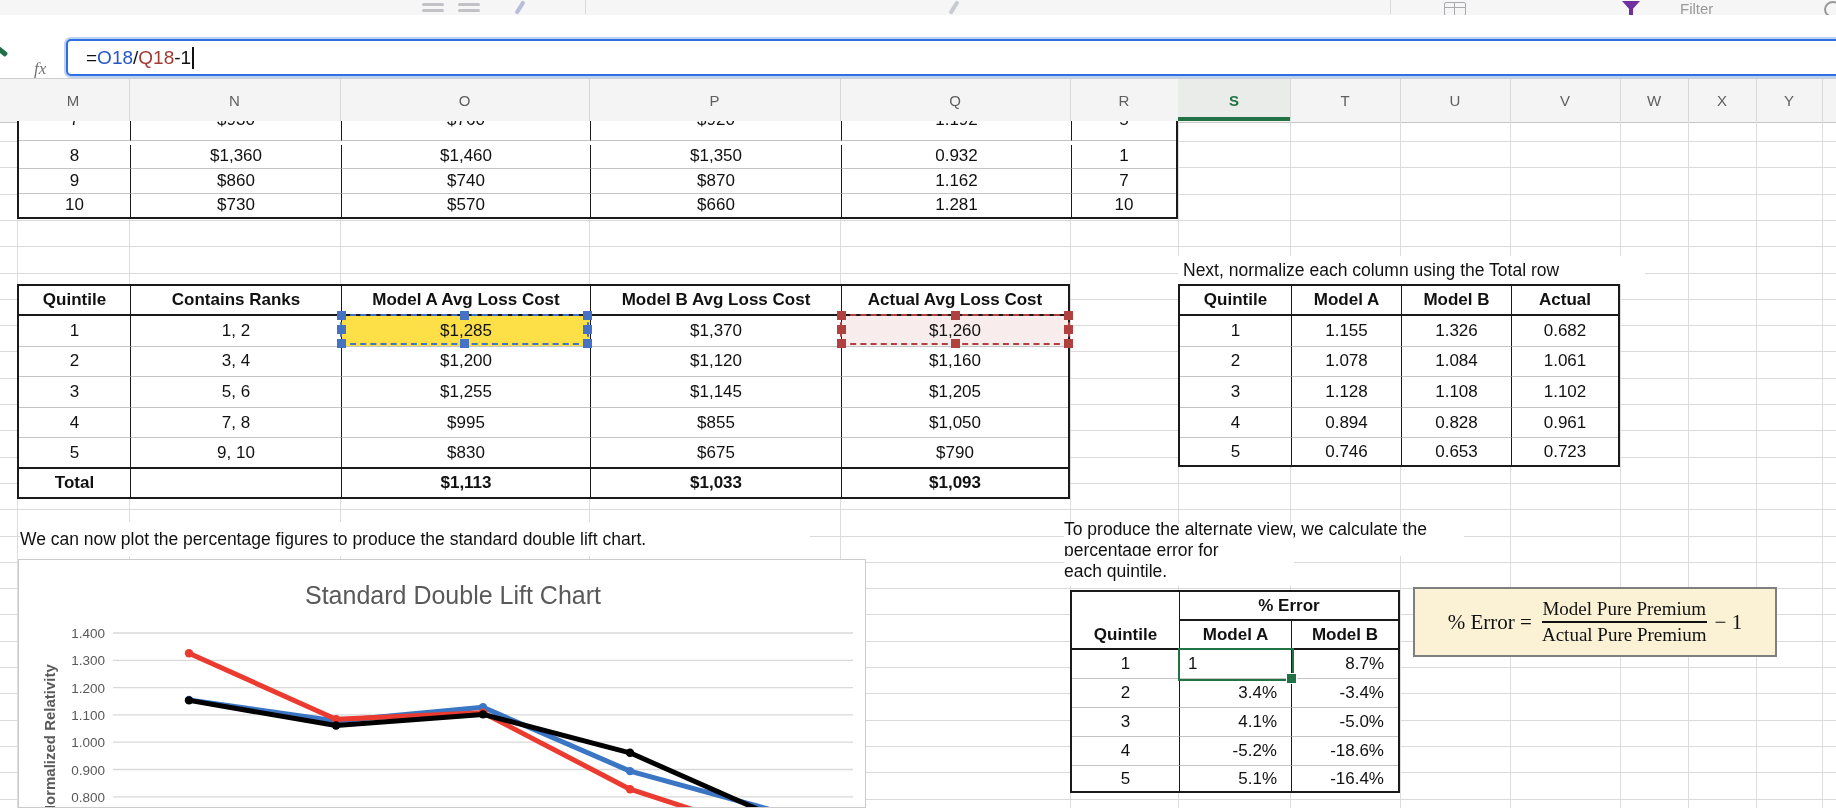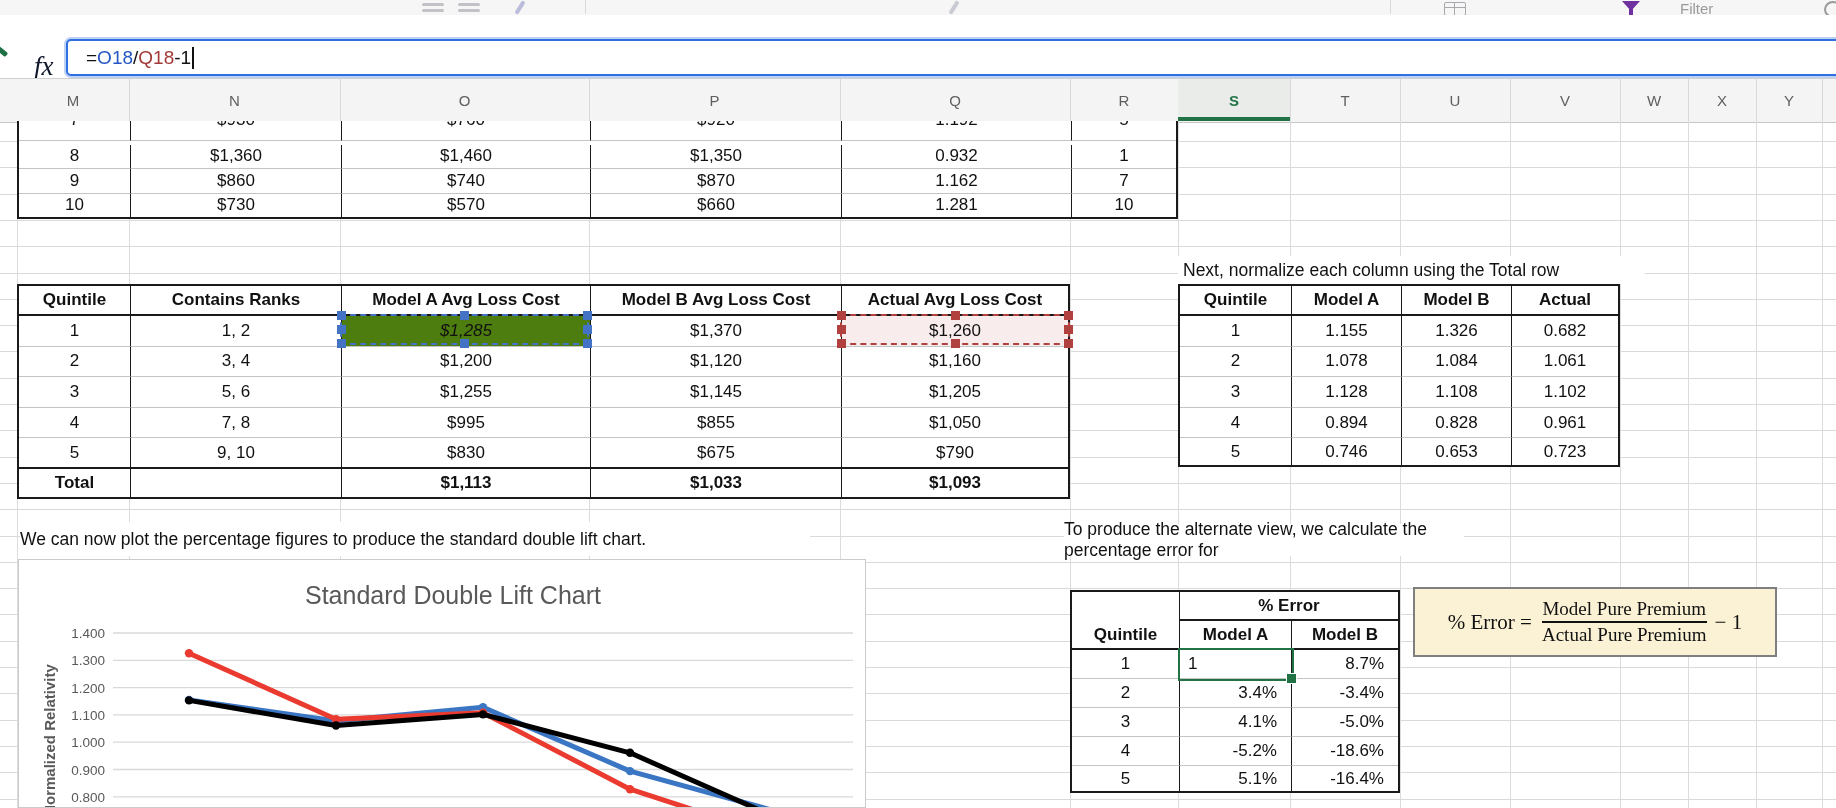--- a/index.html
+++ b/index.html
@@ -18,21 +18,21 @@
                       linear-gradient(90deg,#0000 0 9px,#a9a9ad 9px 10px,#0000 10px);}
   #funnel{position:absolute;left:1622px;top:1px;width:0;height:0;border-left:9px solid transparent;
           border-right:9px solid transparent;border-top:10px solid #7030a0;}
   #funnel-stem{position:absolute;left:1629px;top:9px;width:4px;height:6px;background:#7030a0;}
   #filter-label{position:absolute;left:1680px;top:0px;font-size:15px;color:#9a9a9a;}
   #tb-partial{position:absolute;left:1824px;top:1px;width:14px;height:13px;border:2px solid #9a9a9a;border-radius:50%;}
 
   
   #fbar-row{left:0;top:15px;width:1836px;height:63px;background:#fff;border-bottom:1px solid #d4d4d4;}
   #green-sliver{left:-4px;top:34px;width:12px;height:5px;background:#1e7145;transform:rotate(38deg);border-radius:2px;}
-  #fx{left:34px;top:36px;font-family:"Liberation Serif",serif;font-style:italic;font-size:27px;color:#0f172a;}
+  #fx{left:34px;top:44px;font-family:"Liberation Serif",serif;font-style:italic;font-size:17px;color:#737373;}
   #fbox{left:66px;top:24px;width:1760px;height:33px;background:#fff;border:2.5px solid #2f6fe0;border-radius:5px;
         box-shadow:0 0 0 2px #bcd1f3;display:flex;align-items:center;padding-left:18px;font-size:19px;}
   .tok-k{color:#111;} .tok-b{color:#2456c4;} .tok-r{color:#a33a36;}
   #caret{display:inline-block;width:1.5px;height:22px;background:#111;margin-left:1px;}
 
   
   #chead{left:0;top:78px;width:1836px;height:43px;background:#f4f4f4;border-top:1px solid #cfcfcf;
          border-bottom:1px solid #c7c7c7;}
   .hcell{position:absolute;top:0;height:42px;display:flex;align-items:center;justify-content:center;
          font-size:15px;color:#5f5f5f;border-right:1px solid #d8d8d8;}
@@ -48,21 +48,21 @@
   .tbl{display:grid;background:#fff;z-index:3;border:2px solid #1a1a1a;box-sizing:border-box;}
   .tbl .c{display:flex;align-items:center;justify-content:center;font-size:17px;color:#111;
           border-right:1.6px solid #1a1a1a;border-bottom:1px solid #c4c4c4;box-sizing:border-box;
           white-space:nowrap;overflow:hidden;}
   .tbl .c.lastcol{border-right:none;} .tbl .c.lastrow{border-bottom:none;}
   .tbl .c.hdr{font-weight:700;border-bottom:2px solid #1a1a1a;}
   .tbl .c.bb2{border-bottom:2px solid #1a1a1a;}
   .tbl .c.bold{font-weight:700;}
   .tbl .c.right{justify-content:flex-end;padding-right:14px;}
   .tbl .c.left{justify-content:flex-start;padding-left:8px;}
-  .tbl .c.selb{background:#4d7c0f;font-style:italic;} .tbl .c.selr{background:#f8ecec;}
+  .tbl .c.selb{background:#fde047;} .tbl .c.selr{background:#f8ecec;}
   .cutcell{position:relative;}
   .cutcell span{position:absolute;top:-11px;width:100%;text-align:center;}
 
   
   .selbox{position:absolute;z-index:5;box-sizing:border-box;}
   .selbox.blue{border:2.5px dashed #4472c4;}
   .selbox.red{border:2.5px dashed #b0413e;}
   .hdl{position:absolute;width:9px;height:9px;}
   .selbox.blue .hdl{background:#4472c4;} .selbox.red .hdl{background:#b0413e;}
   #active-cell{border:2.5px solid #217346;z-index:5;background:transparent;}
@@ -340,20 +340,21 @@
         <circle cx="317" cy="165.5" r="4.2" fill="#000000"></circle>
         <circle cx="464" cy="154.4" r="4.2" fill="#000000"></circle>
         <circle cx="611" cy="192.8" r="4.2" fill="#000000"></circle>
         <circle cx="758" cy="257.8" r="4.2" fill="#000000"></circle>
         <text x="434" y="44" text-anchor="middle" font-size="25" fill="#595959" font-family="Liberation Sans, sans-serif">Standard Double Lift Chart</text>
         <text transform="translate(36,180) rotate(-90)" text-anchor="middle" font-size="15" font-weight="700" fill="#595959" font-family="Liberation Sans, sans-serif">Normalized Relativity</text>
       </svg>
   </div>
 
   <div class="note" style="left:1064px;top:524px;width:400px;height:32px;">To produce the alternate view, we calculate the percentage error for</div>
+  <div class="note" style="left:1064px;top:556px;width:230px;height:30px;">each quintile.</div>
 
   <div id="err-table" class="tbl abs" style="left:1070px;top:590px;width:330px;height:203px;
        grid-template-columns:108px 112px 1fr;grid-template-rows:29px 29px 29px 29px 29px 29px 1fr;">
       <div class="c bold" style="grid-row: span 2; align-items: flex-end; padding-bottom: 3px; border-bottom: 2px solid rgb(26, 26, 26);">Quintile</div>
       <div class="c hdr lastcol" style="grid-column: span 2;">% Error</div>
       <div class="c hdr">Model A</div>
       <div class="c hdr lastcol">Model B</div>
       <div class="c">1</div>
       <div class="c  left">1</div>
       <div class="c lastcol right">8.7%</div>

